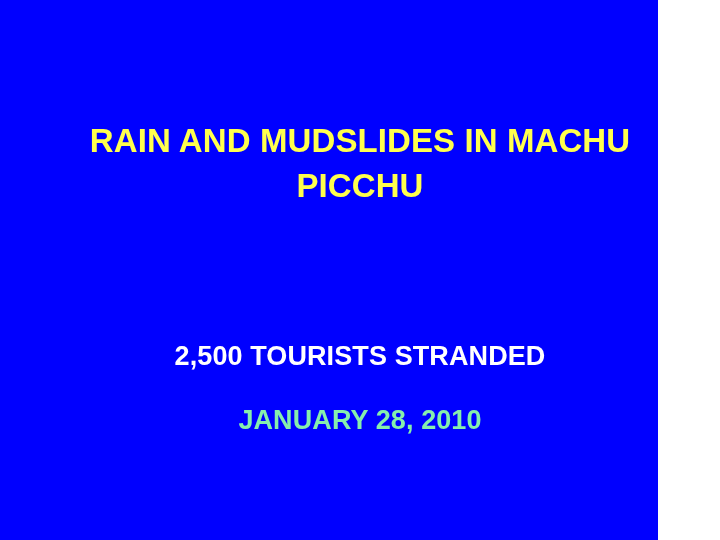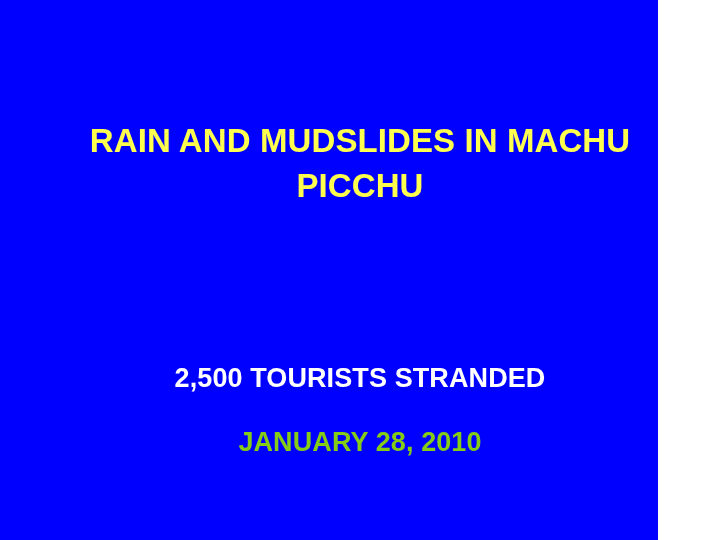--- a/index.html
+++ b/index.html
@@ -44,39 +44,38 @@
     white-space: normal;
   }
 
   
   #body-block {
     position: absolute;
     left: 36px;
     top: 340px;
     width: 648px;
     text-align: center;
-    margin-top: 22px;
   }
 
   .body-line {
     margin: 0;
     font-family: "Liberation Sans", sans-serif;
     font-weight: bold;
     font-size: 27px;
     line-height: 33px;
     letter-spacing: 0.1px;
     text-align: center;
   }
 
   .body-line.tourists {
     color: #ffffff;
   }
 
   .body-line.date {
-    color: #84cc16;
+    color: #86efac;
     margin-top: 31px;
   }
 </style>
 </head>
 <body>
 
 <div id="slide">
 
   <div id="title-block">
     <h1 id="slide-title">RAIN AND MUDSLIDES IN MACHU PICCHU</h1>

